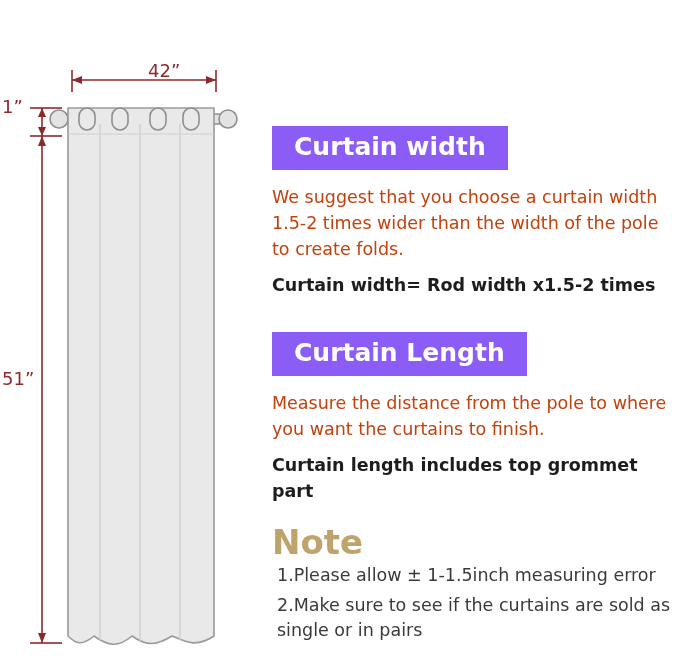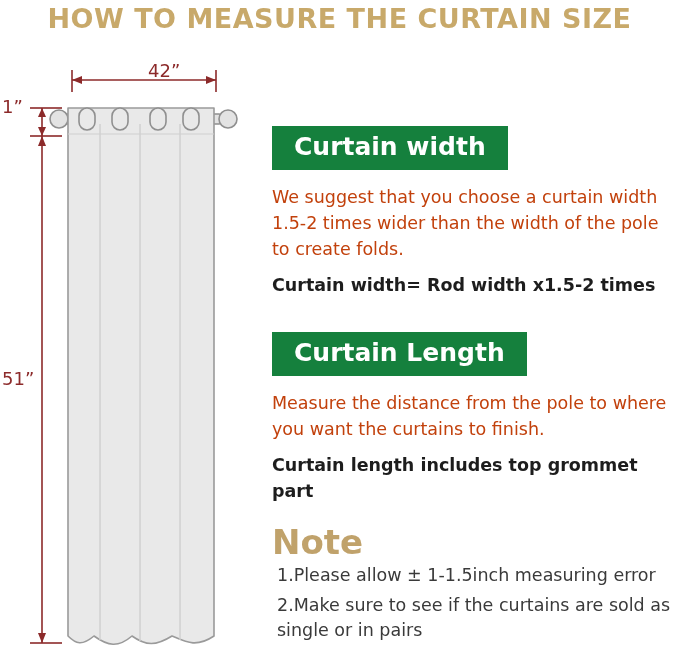--- a/index.html
+++ b/index.html
@@ -57,21 +57,21 @@
 
   
   .content {
     position: absolute;
     left: 272px;
     top: 126px;
     width: 406px;
   }
   .banner {
     display: inline-block;
-    background: #15803d;
+    background: #8b5cf6;
     color: #ffffff;
     font-size: 25px;
     font-weight: bold;
     padding: 7px 22px 9px 22px;
     line-height: 28px;
     white-space: nowrap;
   }
   .banner-wrap { margin: 0 0 14px 0; }
   .para {
     color: #c2410c;
@@ -101,21 +101,20 @@
     font-size: 17.5px;
     line-height: 25px;
     margin: 5px;
   }
 </style>
 </head>
 <body>
 
 <div id="page">
 
-  <div class="title">HOW TO MEASURE THE CURTAIN SIZE</div>
 
   <div class="diagram">
     <svg width="290" height="615" viewBox="0 0 290 615" xmlns="http://www.w3.org/2000/svg">
 
       <g stroke="#8c2a2a" stroke-width="1.6" fill="none">
         <line x1="72" y1="24" x2="72" y2="46"></line>
         <line x1="216" y1="24" x2="216" y2="46"></line>
         <line x1="72" y1="34" x2="216" y2="34"></line>
         <polygon points="72,34 82,30 82,38" fill="#8c2a2a" stroke="none"></polygon>
         <polygon points="216,34 206,30 206,38" fill="#8c2a2a" stroke="none"></polygon>

